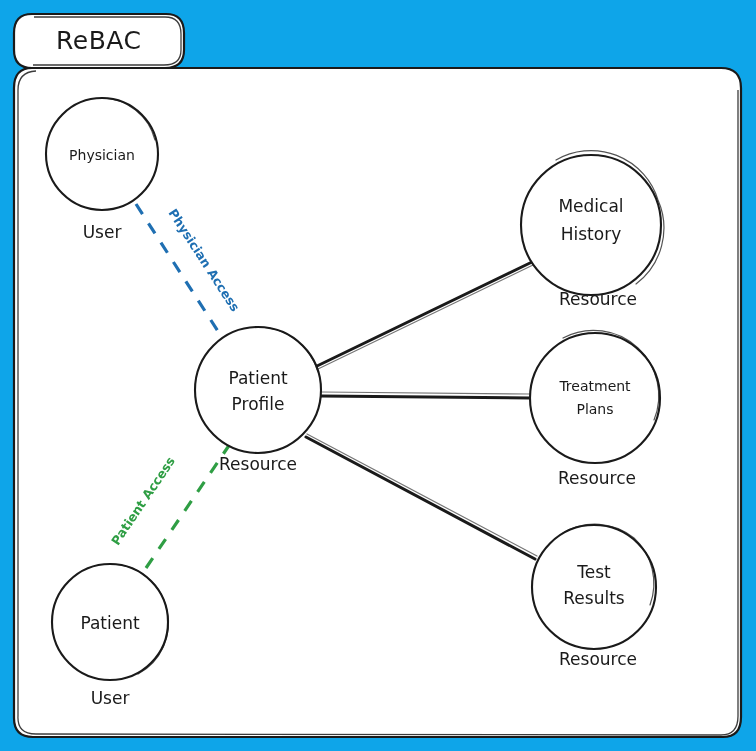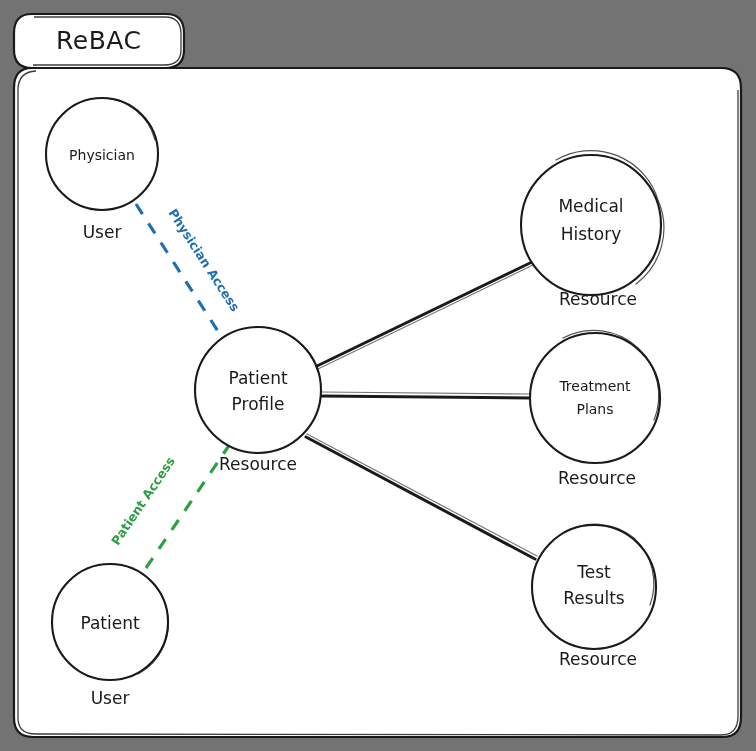--- a/index.html
+++ b/index.html
@@ -10,21 +10,21 @@
   body {
     width: 756px;
     height: 751px;
     font-family: "DejaVu Sans", sans-serif;
     overflow: hidden;
   }
   #stage {
     position: relative;
     width: 756px;
     height: 751px;
-    background: #737373;
+    background: #0ea5e9;
   }
   #diagram {
     position: absolute;
     top: 0;
     left: 0;
     width: 756px;
     height: 751px;
   }
   .node-text, .type-label, .edge-label, .frame-title {
     font-family: "DejaVu Sans", sans-serif;

